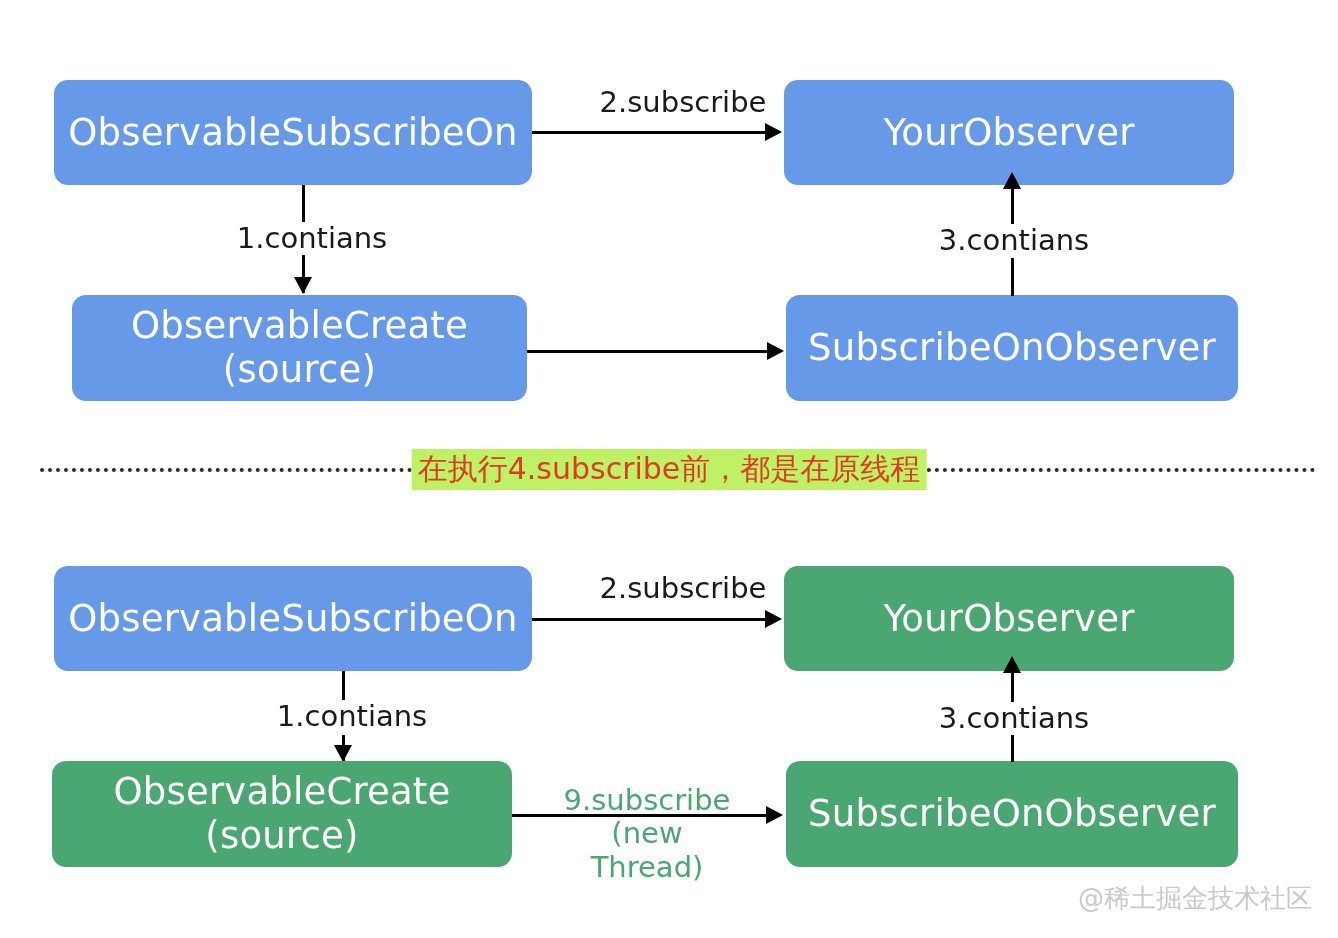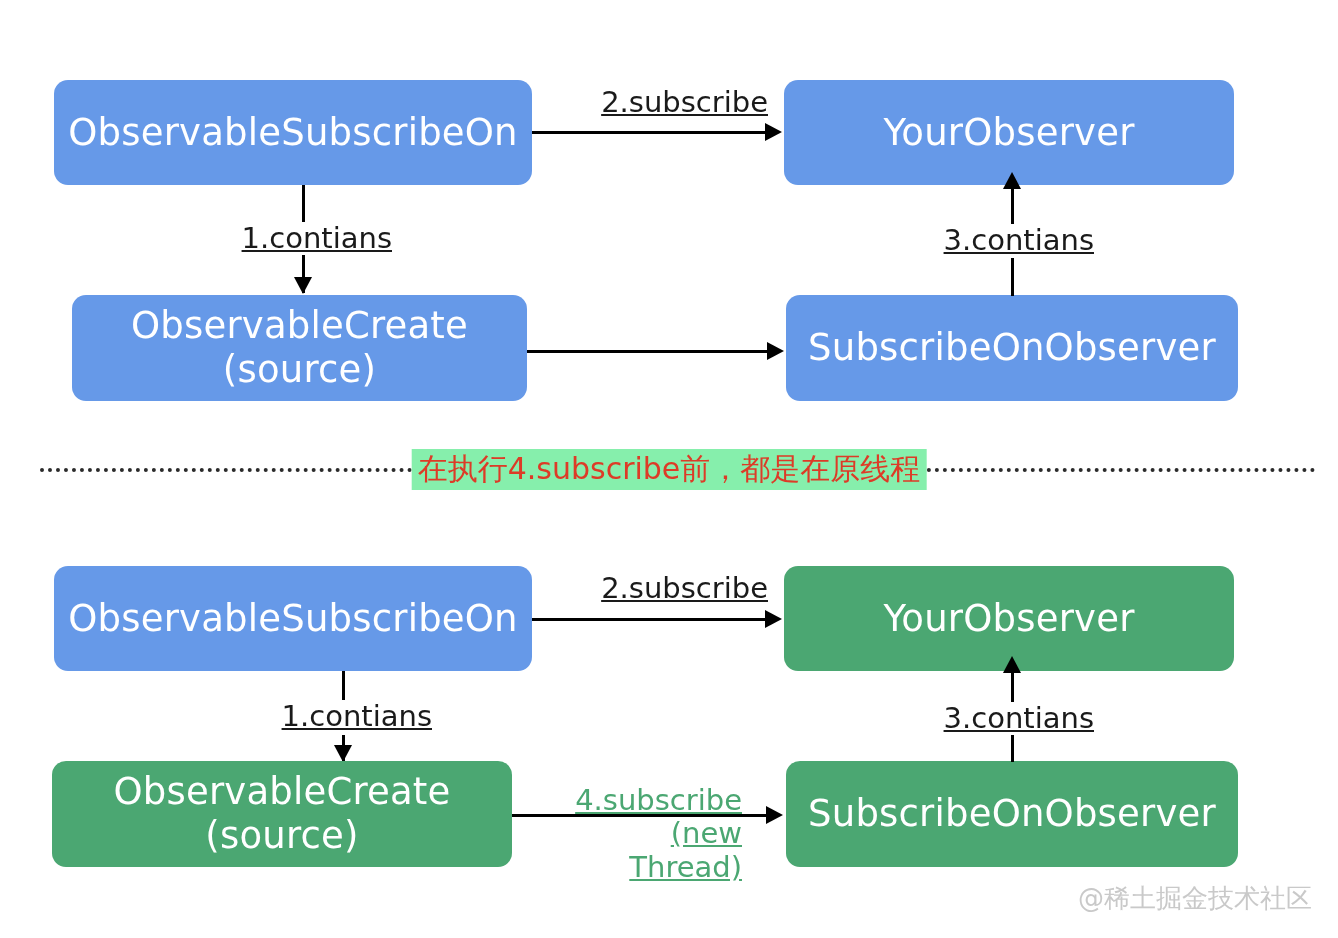--- a/index.html
+++ b/index.html
@@ -67,41 +67,40 @@
     border-bottom: 17px solid #000000;
   }
 
   
   .edge-label {
     position: absolute;
     font-family: "DejaVu Sans", sans-serif;
     font-size: 29px;
     color: #1a1a1a;
     white-space: pre-line;
-    text-align: right;
+    text-align: center;
     line-height: 1.15;
-    text-decoration: underline;
   }
   .edge-label.green-text { color: #4ba772; }
 
   
   .divider {
     position: absolute;
     left: 40px;
     right: 22px;
     top: 468px;
     height: 0;
     border-top: 4px dotted #2b2b2b;
   }
   .divider-label {
     position: absolute;
     top: 449px;
     left: 50%;
     transform: translateX(-50%);
-    background: #86efac;
+    background: #bef264;
     padding: 0 6px;
     color: #dd3b27;
     font-family: "DejaVu Sans", sans-serif;
     font-size: 30px;
     white-space: nowrap;
   }
 
   
   .watermark {
     position: absolute;
@@ -161,21 +160,21 @@
   <div class="arrow-down" style="left:334px; top:745px;"></div>
   <div class="edge-label" style="left:272px; top:700px; width:160px; background:#ffffff;">1.contians</div>
 
   <div class="node green" style="left:52px; top:761px; width:460px; height:106px;">ObservableCreate
 (source)</div>
 
   <div class="node green" style="left:786px; top:761px; width:452px; height:106px;">SubscribeOnObserver</div>
 
   <div class="hline" style="left:512px; top:814px; width:258px;"></div>
   <div class="arrow-right" style="left:766px; top:806px;"></div>
-  <div class="edge-label green-text" style="left:552px; top:784px; width:190px;">4.subscribe
+  <div class="edge-label green-text" style="left:552px; top:784px; width:190px;">9.subscribe
 (new Thread)</div>
 
   <div class="vline" style="left:1011px; top:735px; height:27px;"></div>
   <div class="vline" style="left:1011px; top:672px; height:30px;"></div>
   <div class="arrow-up" style="left:1003px; top:656px;"></div>
   <div class="edge-label" style="left:934px; top:702px; width:160px; background:#ffffff;">3.contians</div>
 
   <div class="watermark">@稀土掘金技术社区</div>
 
 </div>

